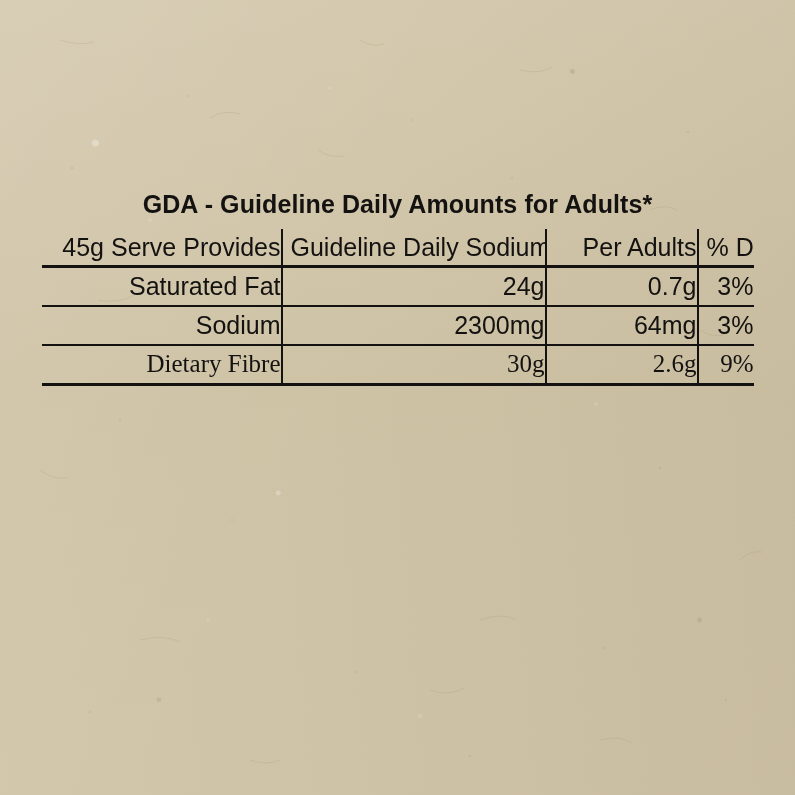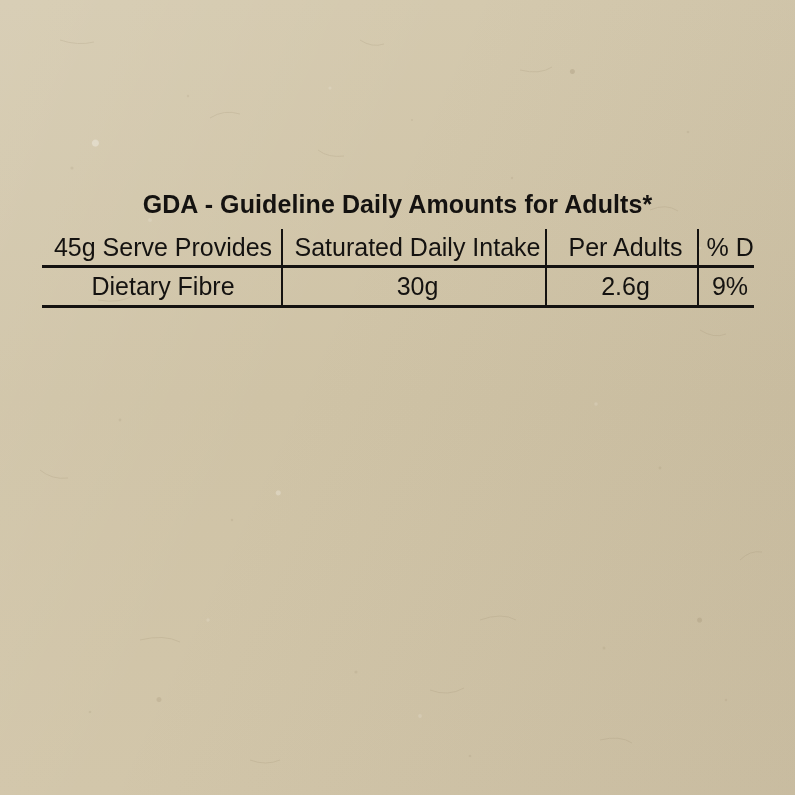--- a/index.html
+++ b/index.html
@@ -67,21 +67,21 @@
 
   table.gda col.c1 { width: 240px; }
   table.gda col.c2 { width: 264px; }
   table.gda col.c3 { width: 152px; }
   table.gda col.c4 { width: 56px; }
 
   table.gda th,
   table.gda td {
     font-size: 25px;
     font-weight: normal;
-    text-align: center;
+    text-align: right;
     padding: 4px 0 5px 8px;
     line-height: 1.12;
     vertical-align: bottom;
     border-right: 2px solid #141210;
     border-bottom: 2px solid #141210;
     background: transparent;
     white-space: nowrap;
     overflow: hidden;
   }
 
@@ -89,20 +89,21 @@
   table.gda td:last-child {
     border-right: none;
   }
 
   table.gda thead th {
     padding-bottom: 4px;
   }
 
   table.gda tbody tr:last-child td {
     border-bottom: 3px solid #141210;
+    font-family: Liberation Serif, serif;
   }
 
   table.gda thead th {
     border-bottom: 3px solid #141210;
   }
 
   
   table.gda th.col-first,
   table.gda td.col-first {
     padding-left: 4px;
@@ -165,26 +166,38 @@
     <table class="gda">
       <colgroup>
         <col class="c1">
           <col class="c2">
           <col class="c3">
           <col class="c4">
       </colgroup>
       <thead>
         <tr>
           <th class="col-first">45g Serve Provides</th>
-          <th>Saturated Daily Intake</th>
+          <th>Guideline Daily Sodium</th>
           <th>Per Adults</th>
           <th>% DI</th>
         </tr>
       </thead>
       <tbody>
+        <tr>
+          <td class="col-first">Saturated Fat</td>
+          <td>24g</td>
+          <td>0.7g</td>
+          <td>3%</td>
+        </tr>
+        <tr>
+          <td class="col-first">Sodium</td>
+          <td>2300mg</td>
+          <td>64mg</td>
+          <td>3%</td>
+        </tr>
         <tr>
           <td class="col-first">Dietary Fibre</td>
           <td>30g</td>
           <td>2.6g</td>
           <td>9%</td>
         </tr>
       </tbody>
     </table>
 
   </div>

